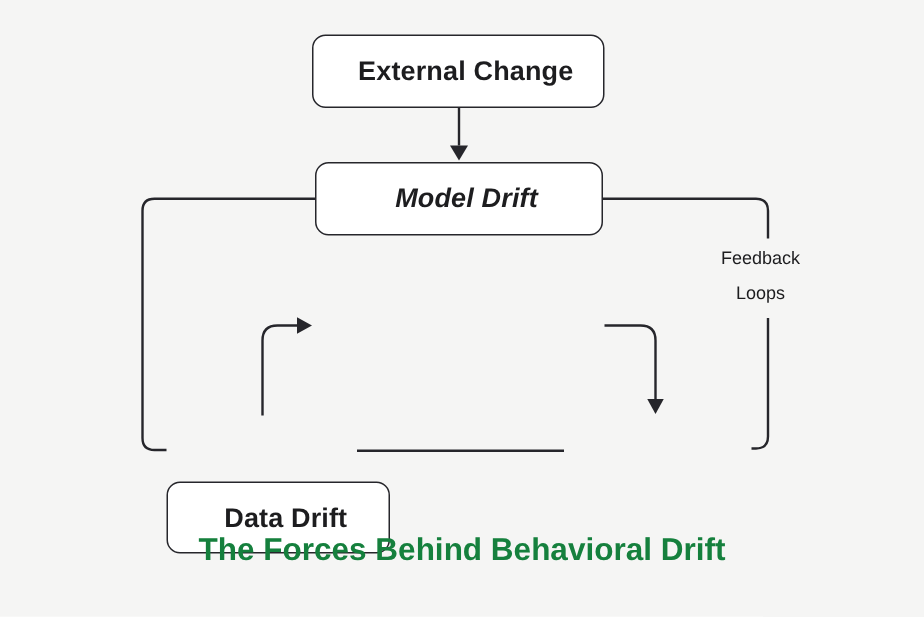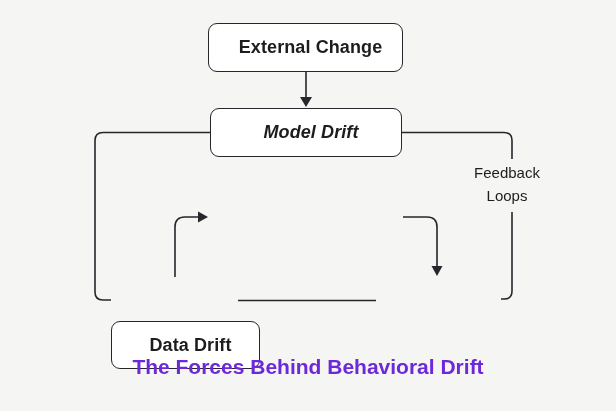--- a/index.html
+++ b/index.html
@@ -32,28 +32,28 @@
     padding-left:10px;
   }
   #node-external-change { left:208px; top:23px;  width:195px; height:49px; }
   #node-model-drift    { left:210px; top:108px; width:192px; height:49px;font-style:italic; }
   #node-system-drift   { left:209px; top:193px; width:194px; height:48px; }
   #node-data-drift     { left:111px; top:277px; width:149px; height:48px;margin-top:44px; }
   #node-human-drift    { left:376px; top:277px; width:126px; height:46px; }
   .feedback-label {
     position:absolute; left:463px; top:161px; width:88px;
     text-align:center;
-    font-size:15px; line-height:23px; font-weight:400;
+    font-size:12px; line-height:23px; font-weight:400;
     color:#1d1d1f;
   }
   .diagram-title {
     position:absolute; left:0; top:355px; width:616px;
     text-align:center;
     font-size:21px; font-weight:700;
-    color:#6d28d9;
+    color:#15803d;
   }
 </style>
 </head>
 <body>
 
 <div class="canvas">
 
   <svg class="connectors" viewBox="0 0 616 411" xmlns="http://www.w3.org/2000/svg">
 
     <path d="M306 72 V97"></path>

